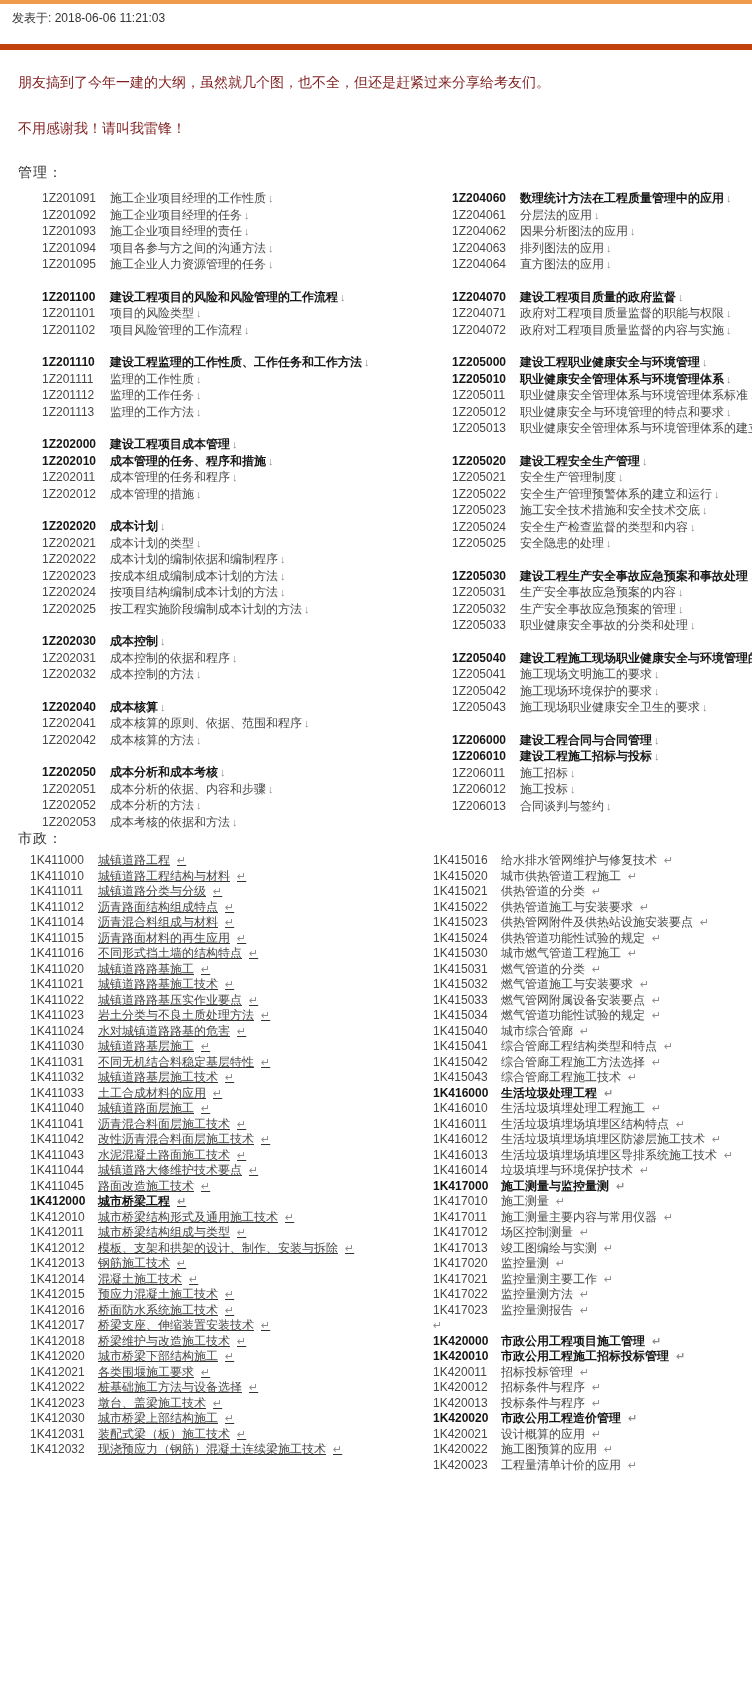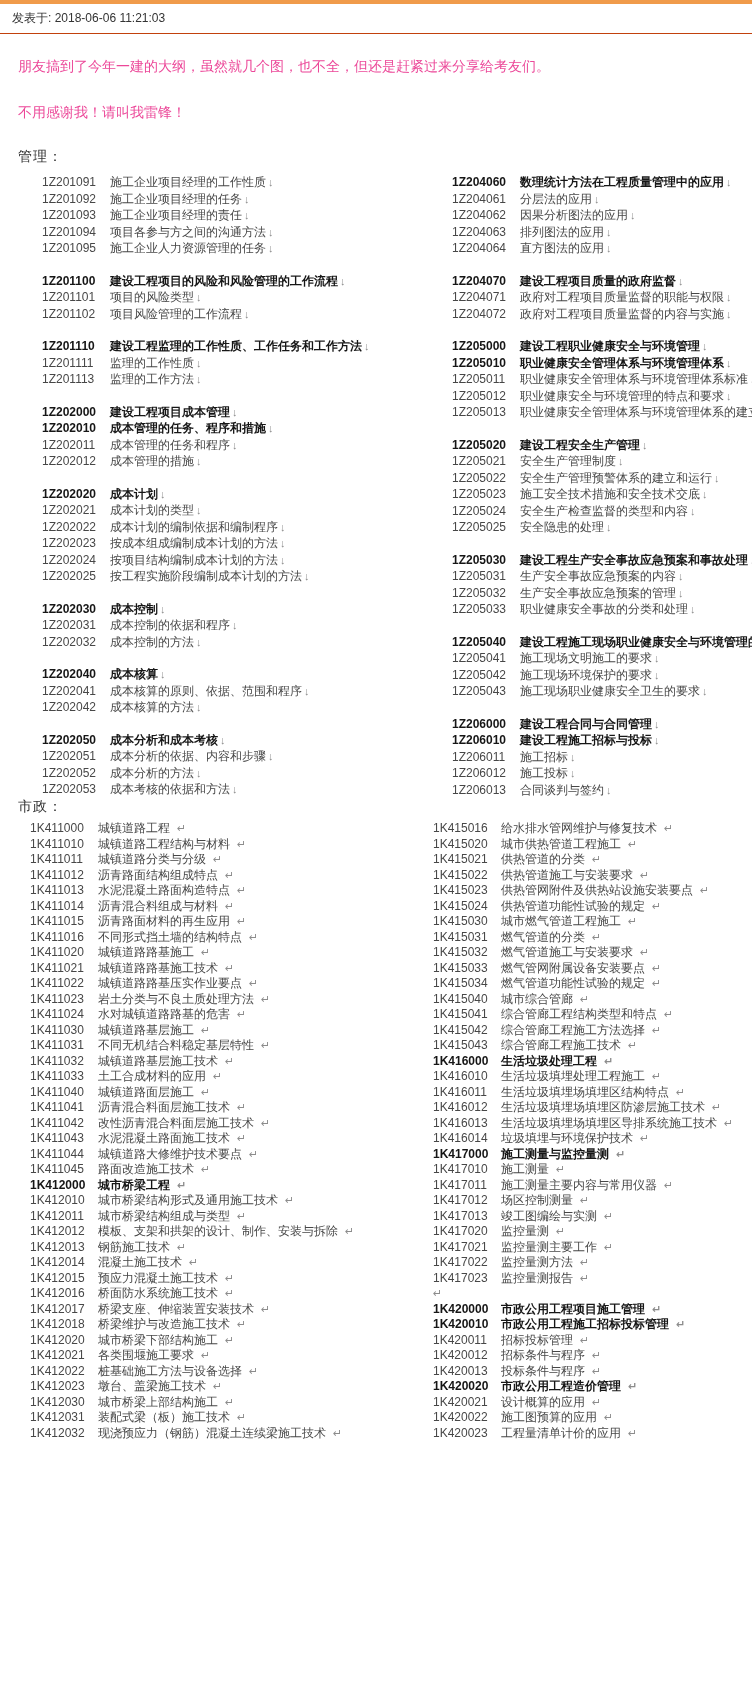--- a/index.html
+++ b/index.html
@@ -4,41 +4,41 @@
 <style>
   * { margin:0; padding:0; box-sizing:border-box; }
   html, body { background:#ffffff; }
   body {
     width:752px; height:1697px; margin:0 auto; position:relative;
     font-family:"Liberation Sans","DejaVu Sans",sans-serif;
     color:#333333; overflow:hidden;
   }
   .top-bar { height:4px; background:#F09B4B; }
   .post-header {
-    height:30px; line-height:29px; padding-left:12px;
+    height:46px; line-height:29px; padding-left:12px;
     font-size:12px; color:#333333;
-    border-bottom:1px solid #c2410c; background:#ffffff;
+    border-bottom:6px solid #c2410c; background:#ffffff;
   }
   .post-body { padding:0 10px 0 18px; }
-  .intro { font-size:14px; color:#ec4899; }
+  .intro { font-size:14px; color:#7f1d1d; }
   .intro.p1 { margin-top:24px; }
   .intro.p2 { margin-top:28px; }
   .section-label { font-size:14px; color:#333333; letter-spacing:1px; }
   .label-guanli { margin-top:26px; margin-bottom:8px; }
   .label-shizheng { margin-bottom:5px; }
   .cols { display:flex; align-items:flex-start; }
   
   .sec-guanli .col1 { width:410px; padding-left:15px; flex:none; }
   .sec-guanli .col2 { flex:1; padding-left:15px; }
   .sec-guanli .group { margin-bottom:16px;margin-left:9px; }
   .sec-guanli .group:last-child { margin-bottom:0; }
   .sec-guanli .row { line-height:16.5px; height:16.5px; white-space:nowrap; }
   .sec-guanli .arrow { margin-left:2px; }
   
-  .sec-shizheng .col1 { width:403px; padding-left:12px; flex:none; }
+  .sec-shizheng .col1 { width:403px; padding-left:12px; flex:none;text-decoration:underline; }
   .sec-shizheng .col2 { flex:1; padding-left:12px; }
   .sec-shizheng .row { line-height:15.5px; height:15.5px; white-space:nowrap; }
   .sec-shizheng .arrow { margin-left:7px; }
   
   .row { font-size:12px; color:#474747; }
   .row .code { display:inline-block; min-width:57px; margin-right:11px; }
   .row.bold { font-weight:bold; color:#161616; }
   .row .arrow { color:#8C8C8C; font-size:11px; }
   .row.blank .arrow { margin-left:0; }
 </style>
@@ -66,20 +66,21 @@
           <div class="row"><span class="code">1Z201095</span><span class="title">施工企业人力资源管理的任务</span><span class="arrow">↓</span></div>
         </div>
         <div class="group">
           <div class="row bold"><span class="code">1Z201100</span><span class="title">建设工程项目的风险和风险管理的工作流程</span><span class="arrow">↓</span></div>
           <div class="row"><span class="code">1Z201101</span><span class="title">项目的风险类型</span><span class="arrow">↓</span></div>
           <div class="row"><span class="code">1Z201102</span><span class="title">项目风险管理的工作流程</span><span class="arrow">↓</span></div>
         </div>
         <div class="group">
           <div class="row bold"><span class="code">1Z201110</span><span class="title">建设工程监理的工作性质、工作任务和工作方法</span><span class="arrow">↓</span></div>
           <div class="row"><span class="code">1Z201111</span><span class="title">监理的工作性质</span><span class="arrow">↓</span></div>
+          <div class="row"><span class="code">1Z201112</span><span class="title">监理的工作任务</span><span class="arrow">↓</span></div>
           <div class="row"><span class="code">1Z201113</span><span class="title">监理的工作方法</span><span class="arrow">↓</span></div>
         </div>
         <div class="group">
           <div class="row bold"><span class="code">1Z202000</span><span class="title">建设工程项目成本管理</span><span class="arrow">↓</span></div>
           <div class="row bold"><span class="code">1Z202010</span><span class="title">成本管理的任务、程序和措施</span><span class="arrow">↓</span></div>
           <div class="row"><span class="code">1Z202011</span><span class="title">成本管理的任务和程序</span><span class="arrow">↓</span></div>
           <div class="row"><span class="code">1Z202012</span><span class="title">成本管理的措施</span><span class="arrow">↓</span></div>
         </div>
         <div class="group">
           <div class="row bold"><span class="code">1Z202020</span><span class="title">成本计划</span><span class="arrow">↓</span></div>
@@ -157,21 +158,20 @@
   </div>
 
   <div class="section-label label-shizheng">市政：</div>
   <div class="cols sec-shizheng">
     <div class="col col1">
         <div class="group">
           <div class="row"><span class="code">1K411000</span><span class="title">城镇道路工程</span><span class="arrow">↵</span></div>
           <div class="row"><span class="code">1K411010</span><span class="title">城镇道路工程结构与材料</span><span class="arrow">↵</span></div>
           <div class="row"><span class="code">1K411011</span><span class="title">城镇道路分类与分级</span><span class="arrow">↵</span></div>
           <div class="row"><span class="code">1K411012</span><span class="title">沥青路面结构组成特点</span><span class="arrow">↵</span></div>
-          <div class="row"><span class="code">1K411013</span><span class="title">水泥混凝土路面构造特点</span><span class="arrow">↵</span></div>
           <div class="row"><span class="code">1K411014</span><span class="title">沥青混合料组成与材料</span><span class="arrow">↵</span></div>
           <div class="row"><span class="code">1K411015</span><span class="title">沥青路面材料的再生应用</span><span class="arrow">↵</span></div>
           <div class="row"><span class="code">1K411016</span><span class="title">不同形式挡土墙的结构特点</span><span class="arrow">↵</span></div>
           <div class="row"><span class="code">1K411020</span><span class="title">城镇道路路基施工</span><span class="arrow">↵</span></div>
           <div class="row"><span class="code">1K411021</span><span class="title">城镇道路路基施工技术</span><span class="arrow">↵</span></div>
           <div class="row"><span class="code">1K411022</span><span class="title">城镇道路路基压实作业要点</span><span class="arrow">↵</span></div>
           <div class="row"><span class="code">1K411023</span><span class="title">岩土分类与不良土质处理方法</span><span class="arrow">↵</span></div>
           <div class="row"><span class="code">1K411024</span><span class="title">水对城镇道路路基的危害</span><span class="arrow">↵</span></div>
           <div class="row"><span class="code">1K411030</span><span class="title">城镇道路基层施工</span><span class="arrow">↵</span></div>
           <div class="row"><span class="code">1K411031</span><span class="title">不同无机结合料稳定基层特性</span><span class="arrow">↵</span></div>

